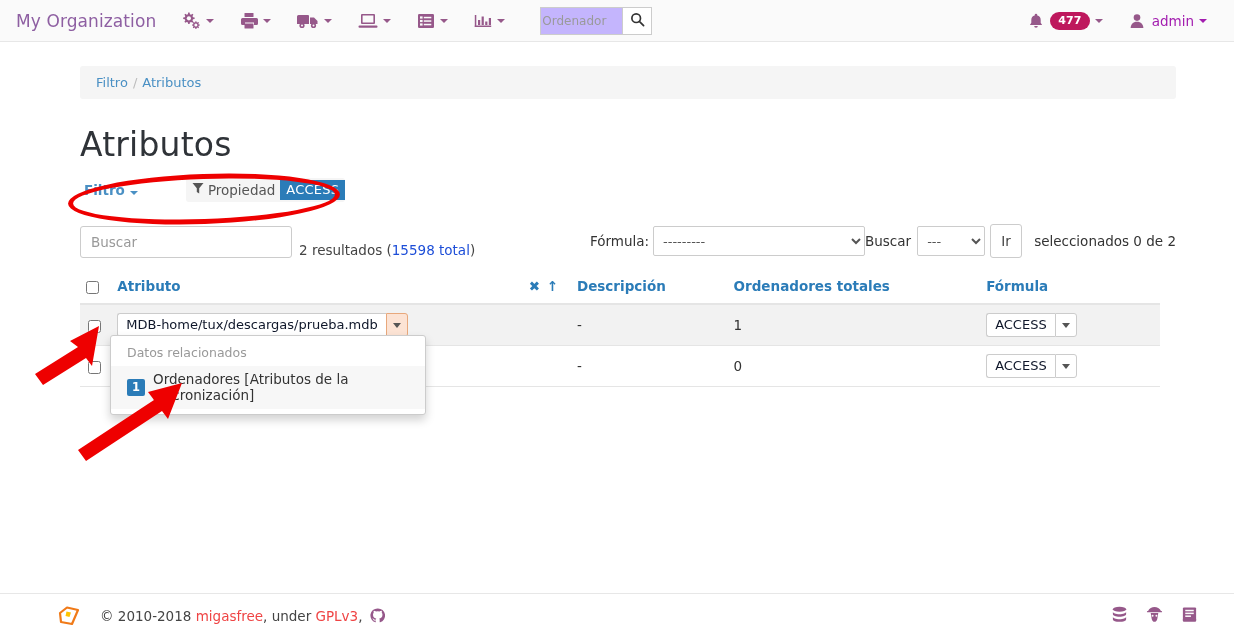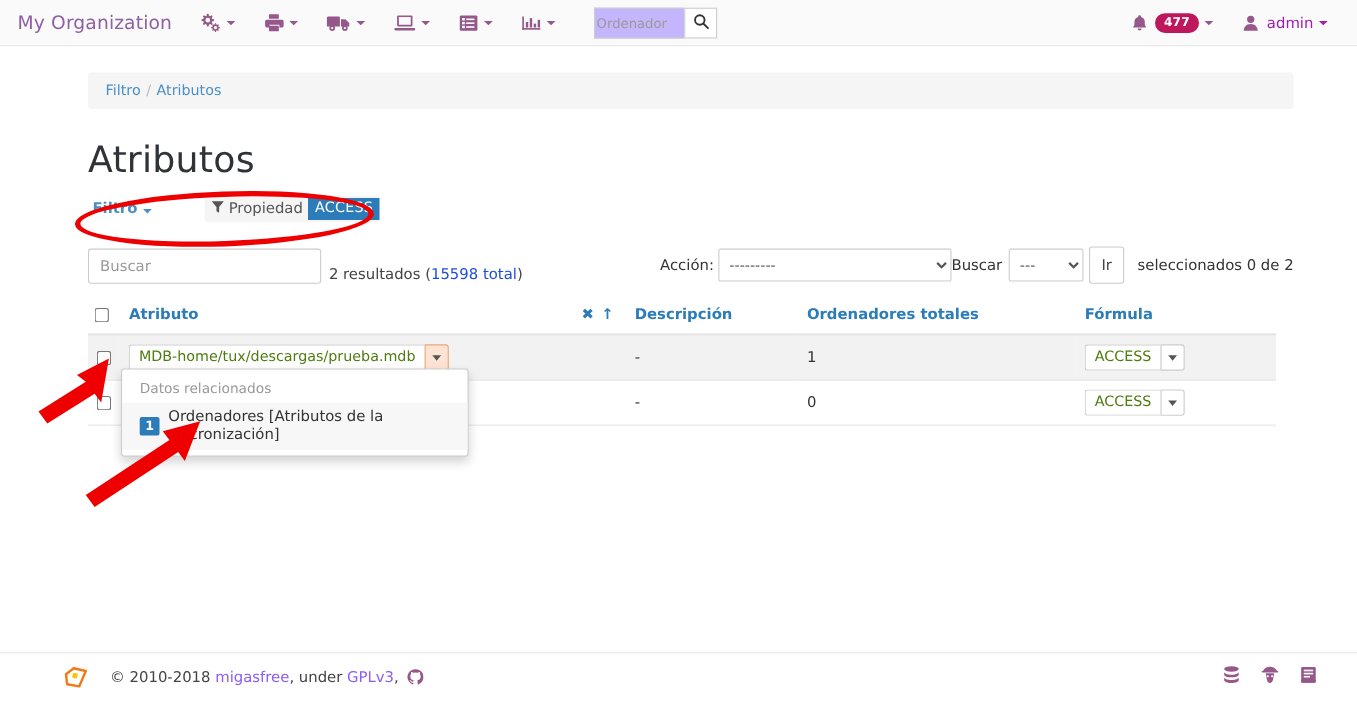--- a/index.html
+++ b/index.html
@@ -254,21 +254,21 @@
   .split {
     display: inline-flex;
     align-items: stretch;
     border-radius: 3px;
     vertical-align: middle;
   }
   .split .sp-main {
     border: 1px solid #cccccc;
     border-right: none;
     background: #ffffff;
-    color: #4d7c0f;
+    color: #0f172a;
     font-size: 13px;
     padding: 3px 8px 4px;
     border-radius: 3px 0 0 3px;
     white-space: nowrap;
     cursor: pointer;
   }
   .split .sp-toggle {
     border: 1px solid #cccccc;
     background: #ffffff;
     border-radius: 0 3px 3px 0;
@@ -330,21 +330,21 @@
     left: 0; right: 0; bottom: 0;
     height: 44px;
     border-top: 1px solid #e7e7e7;
     display: flex;
     align-items: center;
     padding: 0 36px 0 58px;
     font-size: 13.5px;
     color: #444;
   }
   .footer .f-logo { margin-right: 20px; display: flex; }
-  .footer a { color: #8b5cf6; text-decoration: none; }
+  .footer a { color: #ef4444; text-decoration: none; }
   .footer-right {
     margin-left: auto;
     display: flex;
     align-items: center;
     gap: 18px;
     color: #96588a;
   }
 
   
   .anno { position: absolute; pointer-events: none; z-index: 60; }
@@ -499,21 +499,21 @@
       <span class="chip-label">Propiedad</span>
       <span class="chip-value">ACCESS</span>
     </span>
   </div>
 
   <div class="toolbar">
     <input class="search-box" type="text" placeholder="Buscar" style="">
     <span class="result-count"><span>2 resultados (</span><a href="#">15598 total</a><span>)</span></span>
 
     <div class="action-group">
-      <label>Acción:</label>
+      <label>Fórmula:</label>
       <select class="sel sel-accion">
         <option>---------</option>
       </select>
       <label>Buscar</label>
       <select class="sel sel-formato">
         <option>---</option>
       </select>
       <button class="btn-ir">Ir</button>
       <span class="sel-count">seleccionados 0 de 2</span>
     </div>

